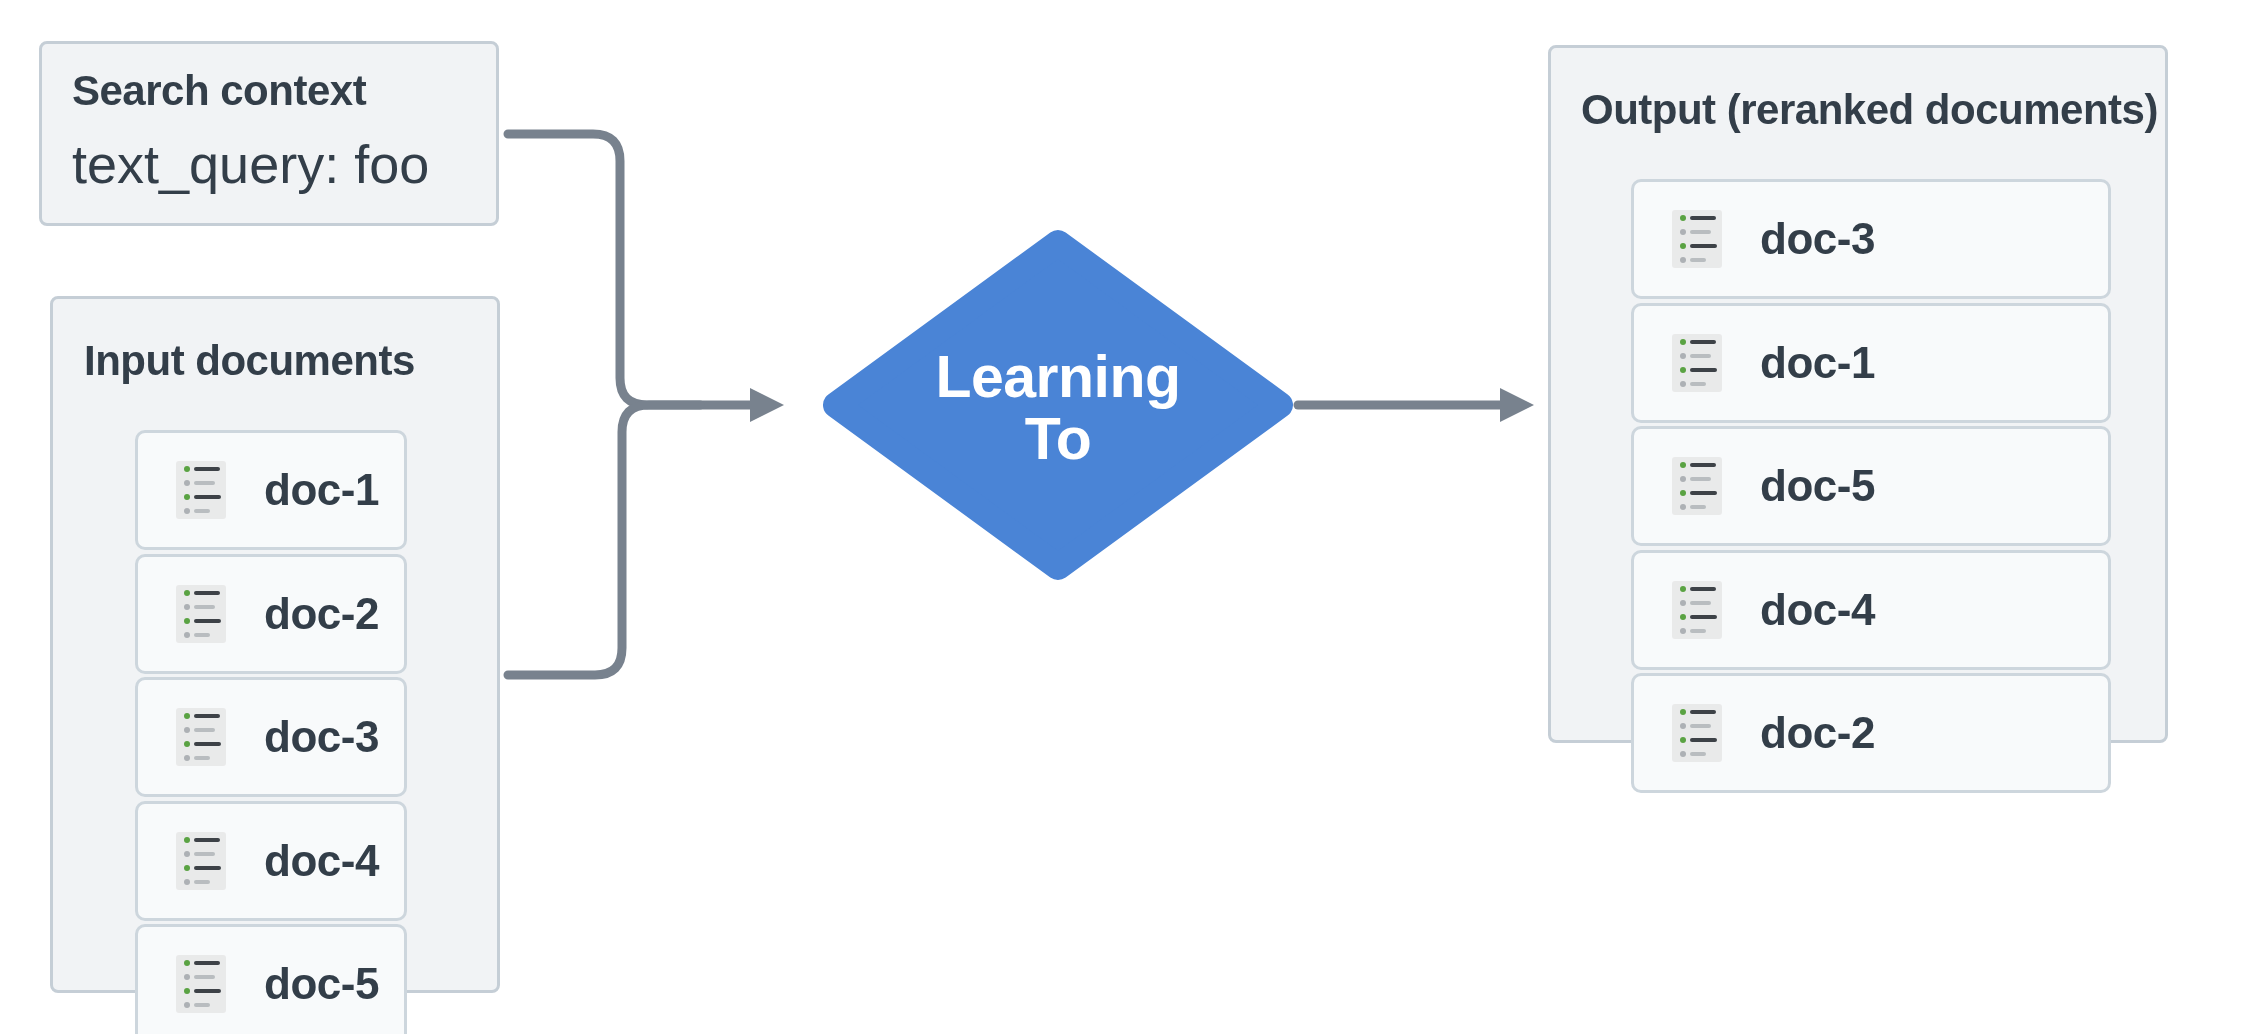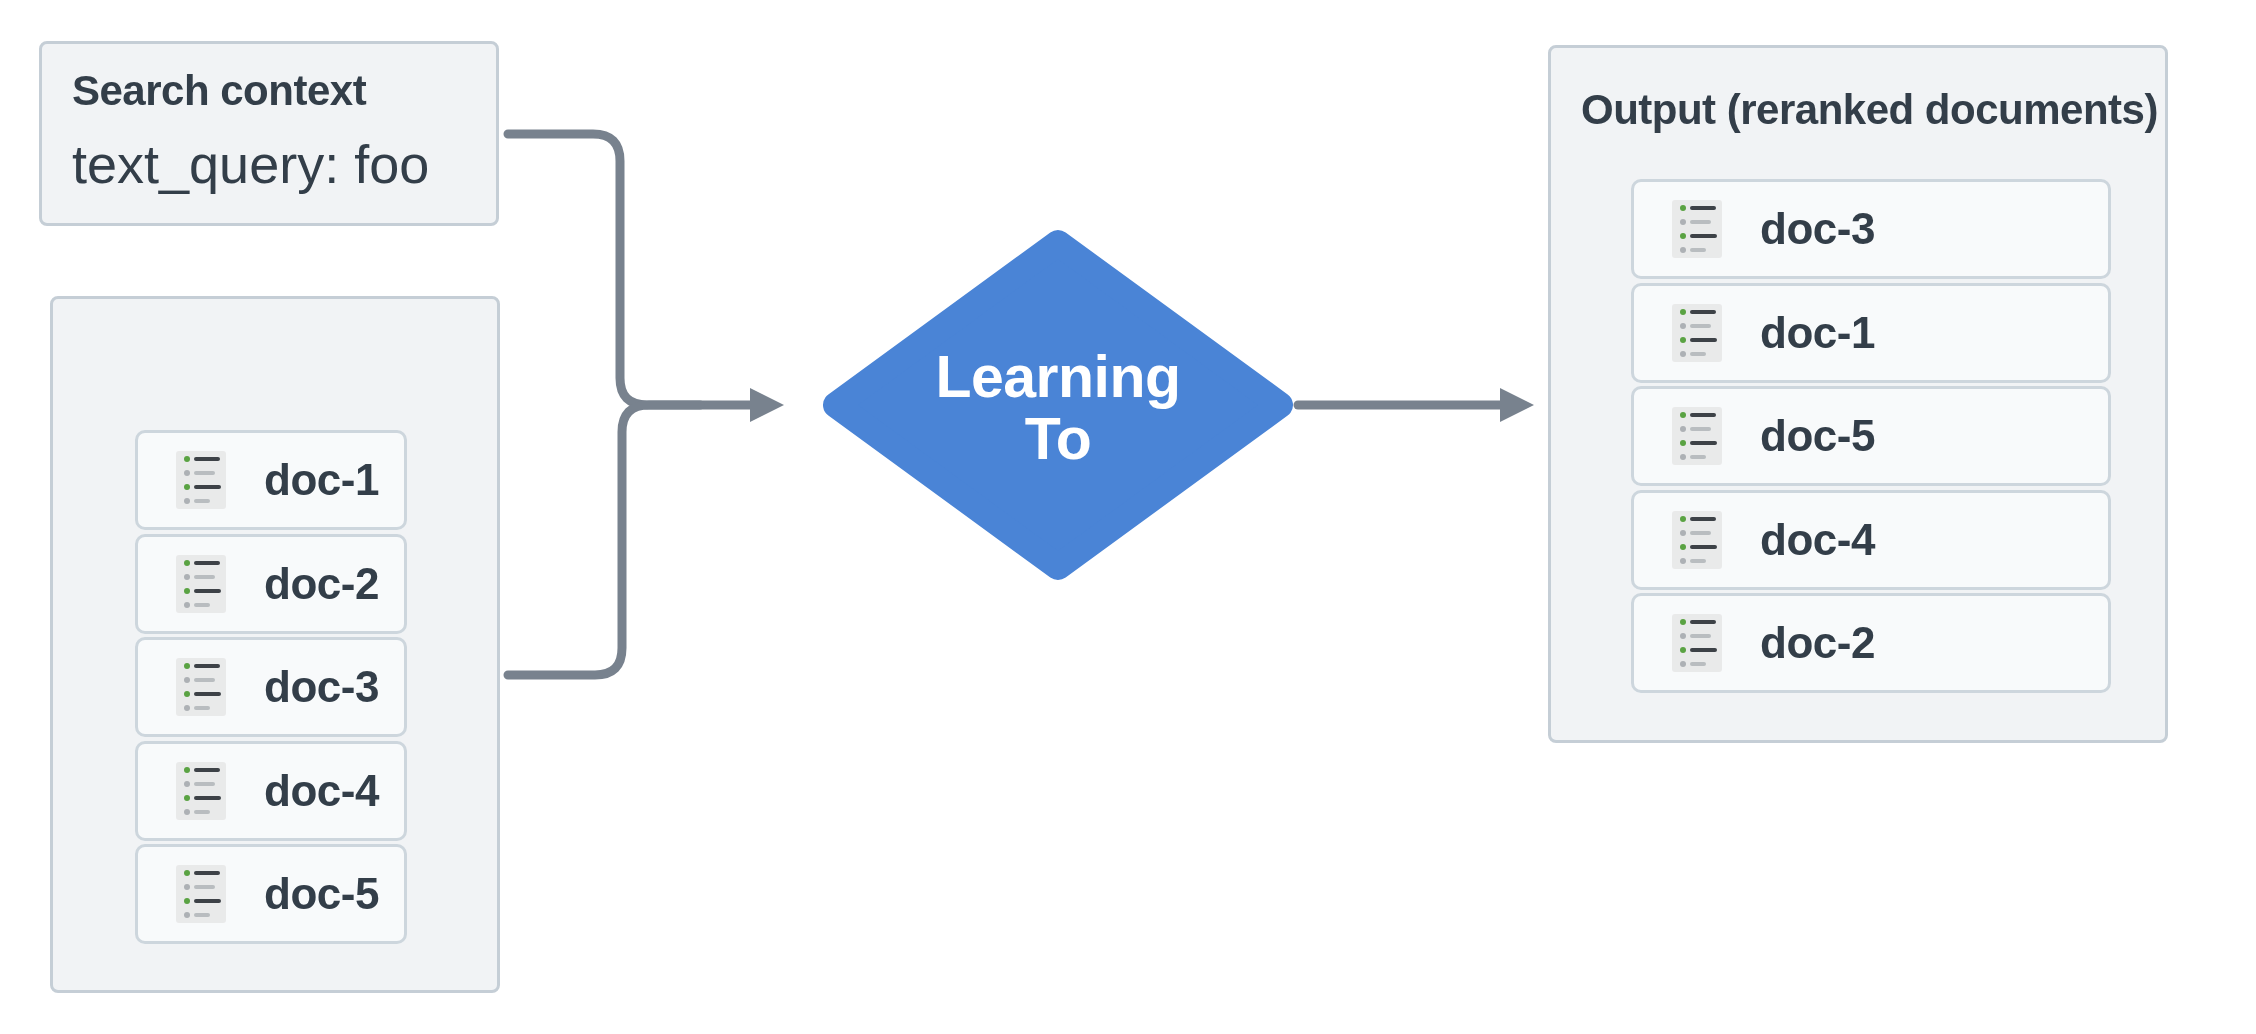--- a/index.html
+++ b/index.html
@@ -60,21 +60,21 @@
   
   .doc-stack{
     position:absolute;
     display:flex;
     flex-direction:column;
     gap:3.5px;
   }
   #input-stack{left:82px;top:131px;width:272px;}
   #output-stack{left:80px;top:131px;width:480px;}
   .doc-row{
-    height:100px;
+    height:120px;
     background:var(--row-bg);
     border:3px solid var(--row-border);
     border-radius:10px;
     display:flex;
     align-items:center;
     padding-left:38px;
     gap:38px;
   }
   .doc-label{
     font-size:44px;
@@ -135,20 +135,21 @@
 <body>
 
 <div class="canvas">
 
   <div class="group-box" id="search-box">
     <div class="group-title" id="search-title">Search context</div>
     <div id="search-query">text_query: foo</div>
   </div>
 
   <div class="group-box" id="input-box">
+    <div class="group-title" id="input-title">Input documents</div>
     <div class="doc-stack" id="input-stack">
 
       <div class="doc-row">
         <span class="doc-icon">
           <span class="icon-row">
               <span class="dot green"></span>
               <span class="line dark w1"></span>
             </span>
           <span class="icon-row">
               <span class="dot gray"></span>

